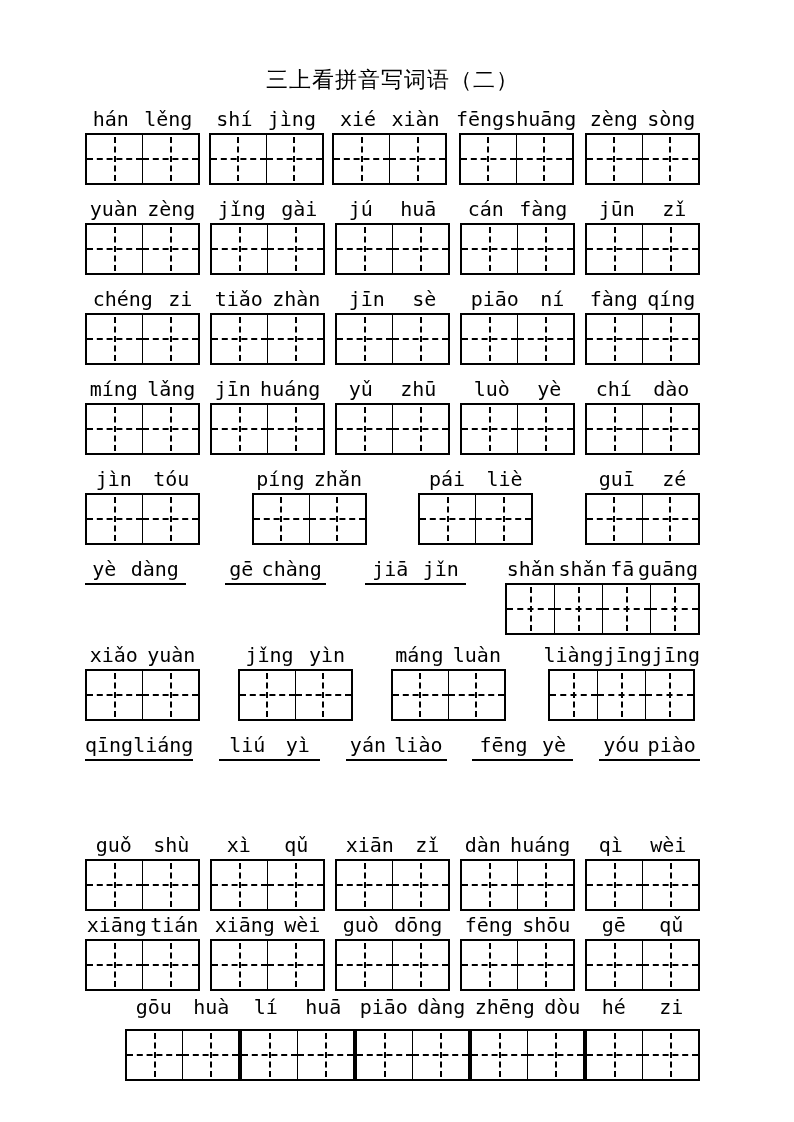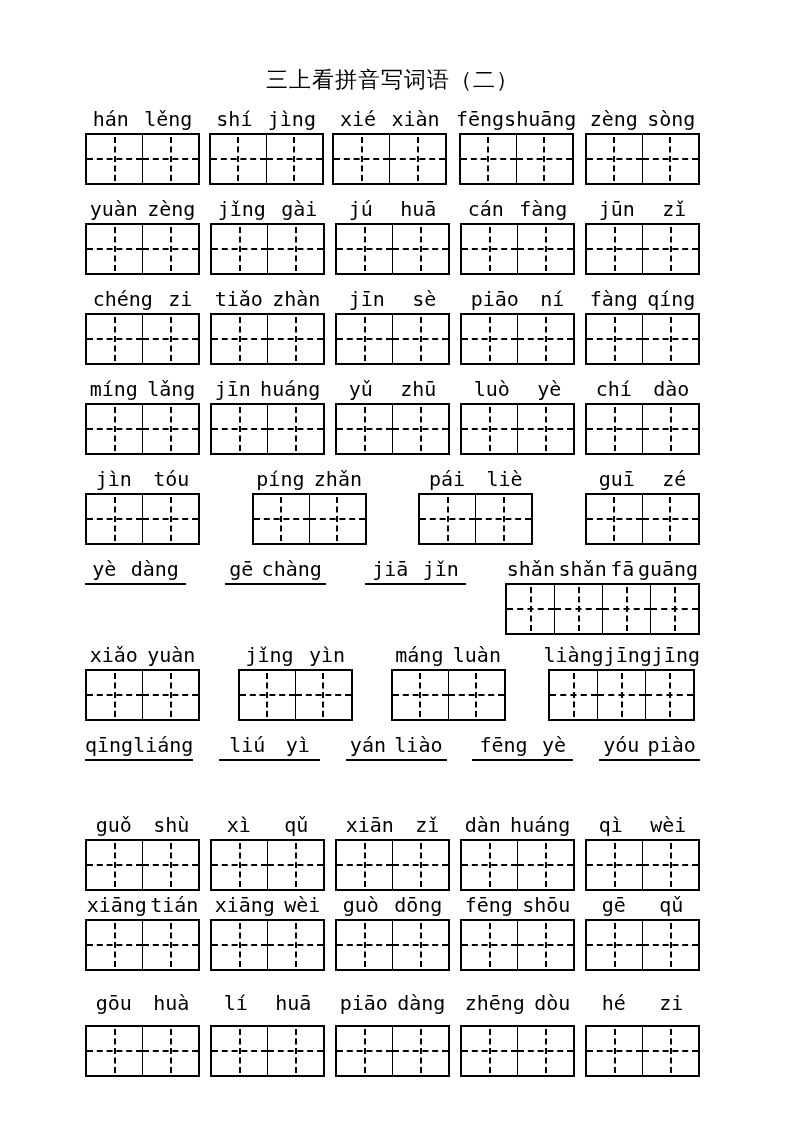--- a/index.html
+++ b/index.html
@@ -16,23 +16,23 @@
     text-align:center;margin:0 0 12px 0;letter-spacing:1px;
   }
   .rows{display:block;}
   .row{
     display:flex;justify-content:space-between;align-items:flex-start;
     margin-bottom:12px;
   }
   
   .row:nth-child(6){margin-bottom:8px;}
   .row:nth-child(8){margin-bottom:8px;}
-  .row:nth-child(9){margin-top:52px;margin-bottom:2px;}
+  .row:nth-child(9){margin-top:72px;margin-bottom:2px;}
   .row:nth-child(10){margin-bottom:0;}
-  .row:nth-child(11){margin-top:20px;}
+  .row:nth-child(11){margin-top:4px;justify-content:flex-end;}
   .row:nth-child(11) .grid{margin-top:10px;}
 
   .word{display:flex;flex-direction:column;align-items:center;}
   .pinyin{
     display:flex;justify-content:space-around;align-items:flex-end;
     width:100%;font-size:20px;line-height:24px;white-space:nowrap;
   }
   .word.underline .pinyin{
     border-bottom:2px solid #000;padding-bottom:2px;min-width:101px;
   }

